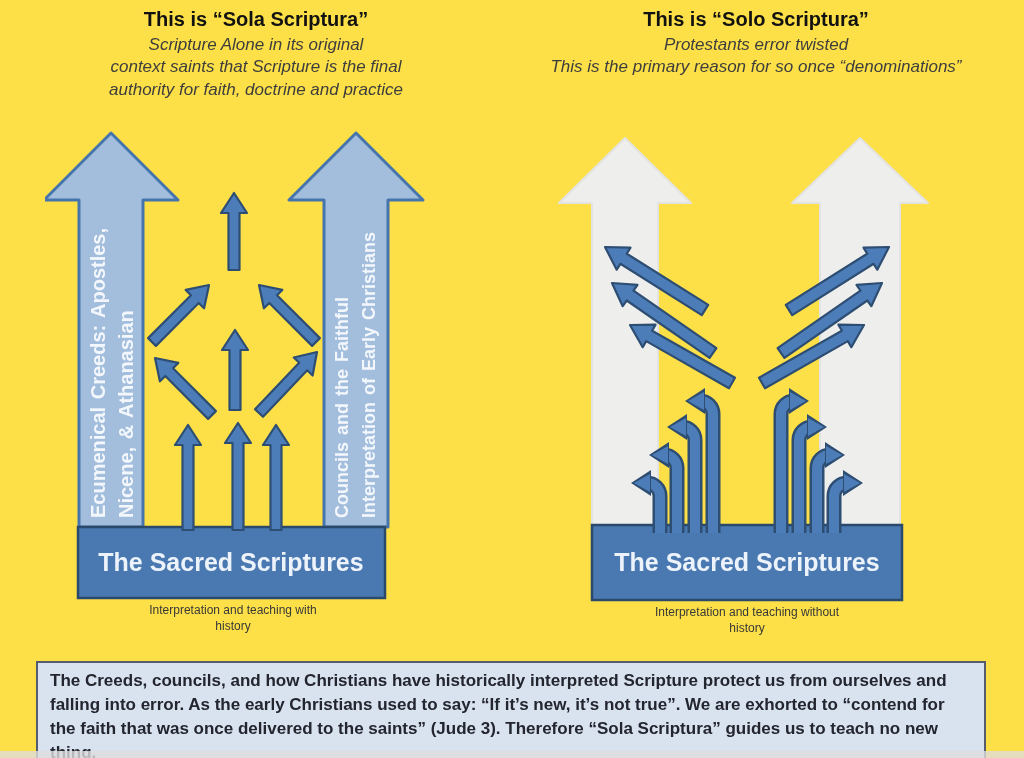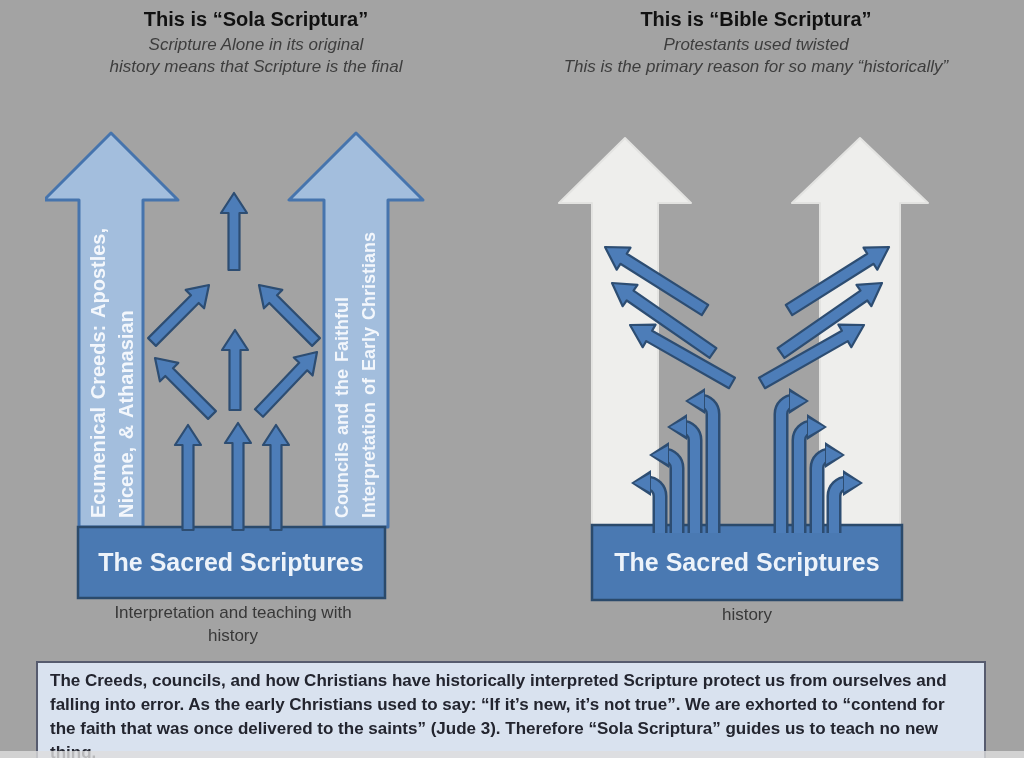--- a/index.html
+++ b/index.html
@@ -1,29 +1,29 @@
 <!DOCTYPE html>
 <html><head>
 <meta charset="utf-8">
 <style>
   html,body{margin:0;padding:0;background:#ffffff;}
   .canvas{
     position:relative;width:1024px;height:758px;overflow:hidden;
-    background:#a3a3a3;
+    background:#fde047;
     font-family:"Liberation Sans", sans-serif;
   }
   .heading{position:absolute;text-align:center;}
   .heading .title{font-size:20px;font-weight:bold;color:#111111;margin-bottom:3px;}
   .heading .sub{font-size:17px;color:#3d3d3d;line-height:1.32;font-style:italic;}
   .heading-left{left:40px;top:8px;width:432px;}
   .heading-right{left:495px;top:8px;width:522px;}
   .diagram-svg{position:absolute;}
   #svgL{left:45px;top:130px;}
   #svgR{left:555px;top:130px;}
-  .caption{position:absolute;text-align:center;font-size:17px;color:#383838;line-height:1.35;}
+  .caption{position:absolute;text-align:center;font-size:12px;color:#383838;line-height:1.35;}
   .caption-left{left:78px;top:602px;width:310px;}
   .caption-right{left:592px;top:604px;width:310px;}
   .base-box-rect{fill:#4a79b2;stroke:#2b4a6b;stroke-width:2.5;}
   .base-box-label{
     font-family:"Liberation Sans", sans-serif;font-size:25px;font-weight:bold;
     fill:#edf3fa;text-anchor:middle;
   }
   .vlabel{
     font-family:"Liberation Sans", sans-serif;font-weight:bold;fill:#f3f7fc;
     text-anchor:start;word-spacing:2px;
@@ -41,27 +41,28 @@
   }
 </style>
 </head>
 <body>
 
 <div class="canvas">
 
   <div class="heading heading-left">
     <div class="title">This is “Sola Scriptura”</div>
     <div class="sub">Scripture Alone in its original</div>
-    <div class="sub">history means that Scripture is the final</div>
+    <div class="sub">context saints that Scripture is the final</div>
+    <div class="sub">authority for faith, doctrine and practice</div>
   </div>
 
   <div class="heading heading-right">
-    <div class="title">This is “Bible Scriptura”</div>
-    <div class="sub">Protestants used twisted</div>
-    <div class="sub">This is the primary reason for so many “historically”</div>
+    <div class="title">This is “Solo Scriptura”</div>
+    <div class="sub">Protestants error twisted</div>
+    <div class="sub">This is the primary reason for so once “denominations”</div>
   </div>
 
   <svg id="svgL" class="diagram-svg" width="440" height="525" viewBox="0 0 440 525">
     <g id="L-bg">
         <polygon points="98.0,397.0 98.0,70.0 133.0,70.0 66.0,3.0 -1.0,70.0 34.0,70.0 34.0,397.0" fill="#a3bedd" stroke="#4674ad" stroke-width="3" stroke-linejoin="round"></polygon>
         <polygon points="343.0,397.0 343.0,70.0 378.0,70.0 311.0,3.0 244.0,70.0 279.0,70.0 279.0,397.0" fill="#a3bedd" stroke="#4674ad" stroke-width="3" stroke-linejoin="round"></polygon>
       </g>
     <text class="vlabel vlabel-l" transform="rotate(-90 60 388)" x="60" y="388">Ecumenical Creeds: Apostles,</text>
     <text class="vlabel vlabel-l" transform="rotate(-90 88 388)" x="88" y="388">Nicene, &amp; Athanasian</text>
     <text class="vlabel vlabel-r" transform="rotate(-90 303 388)" x="303" y="388">Councils and the Faithful</text>
@@ -129,19 +130,20 @@
         <polygon points="210.0,258.2 292.8,211.1 296.3,217.2 309.0,195.0 283.4,194.6 286.9,200.7 204.0,247.8" fill="#4d7db8" stroke="#2d4d72" stroke-width="2.2" stroke-linejoin="round"></polygon>
       </g>
   </svg>
 
   <div class="caption caption-left">
     <div>Interpretation and teaching with</div>
     <div>history</div>
   </div>
 
   <div class="caption caption-right">
+    <div>Interpretation and teaching without</div>
     <div>history</div>
   </div>
 
   <div class="footer">The Creeds, councils, and how Christians have historically interpreted Scripture protect us from ourselves and falling into error. As the early Christians used to say: “If it’s new, it’s not true”. We are exhorted to “contend for the faith that was once delivered to the saints” (Jude 3). Therefore “Sola Scriptura” guides us to teach no new thing.</div>
 
   <div class="bottom-strip"></div>
 </div>
 
 </body></html>

